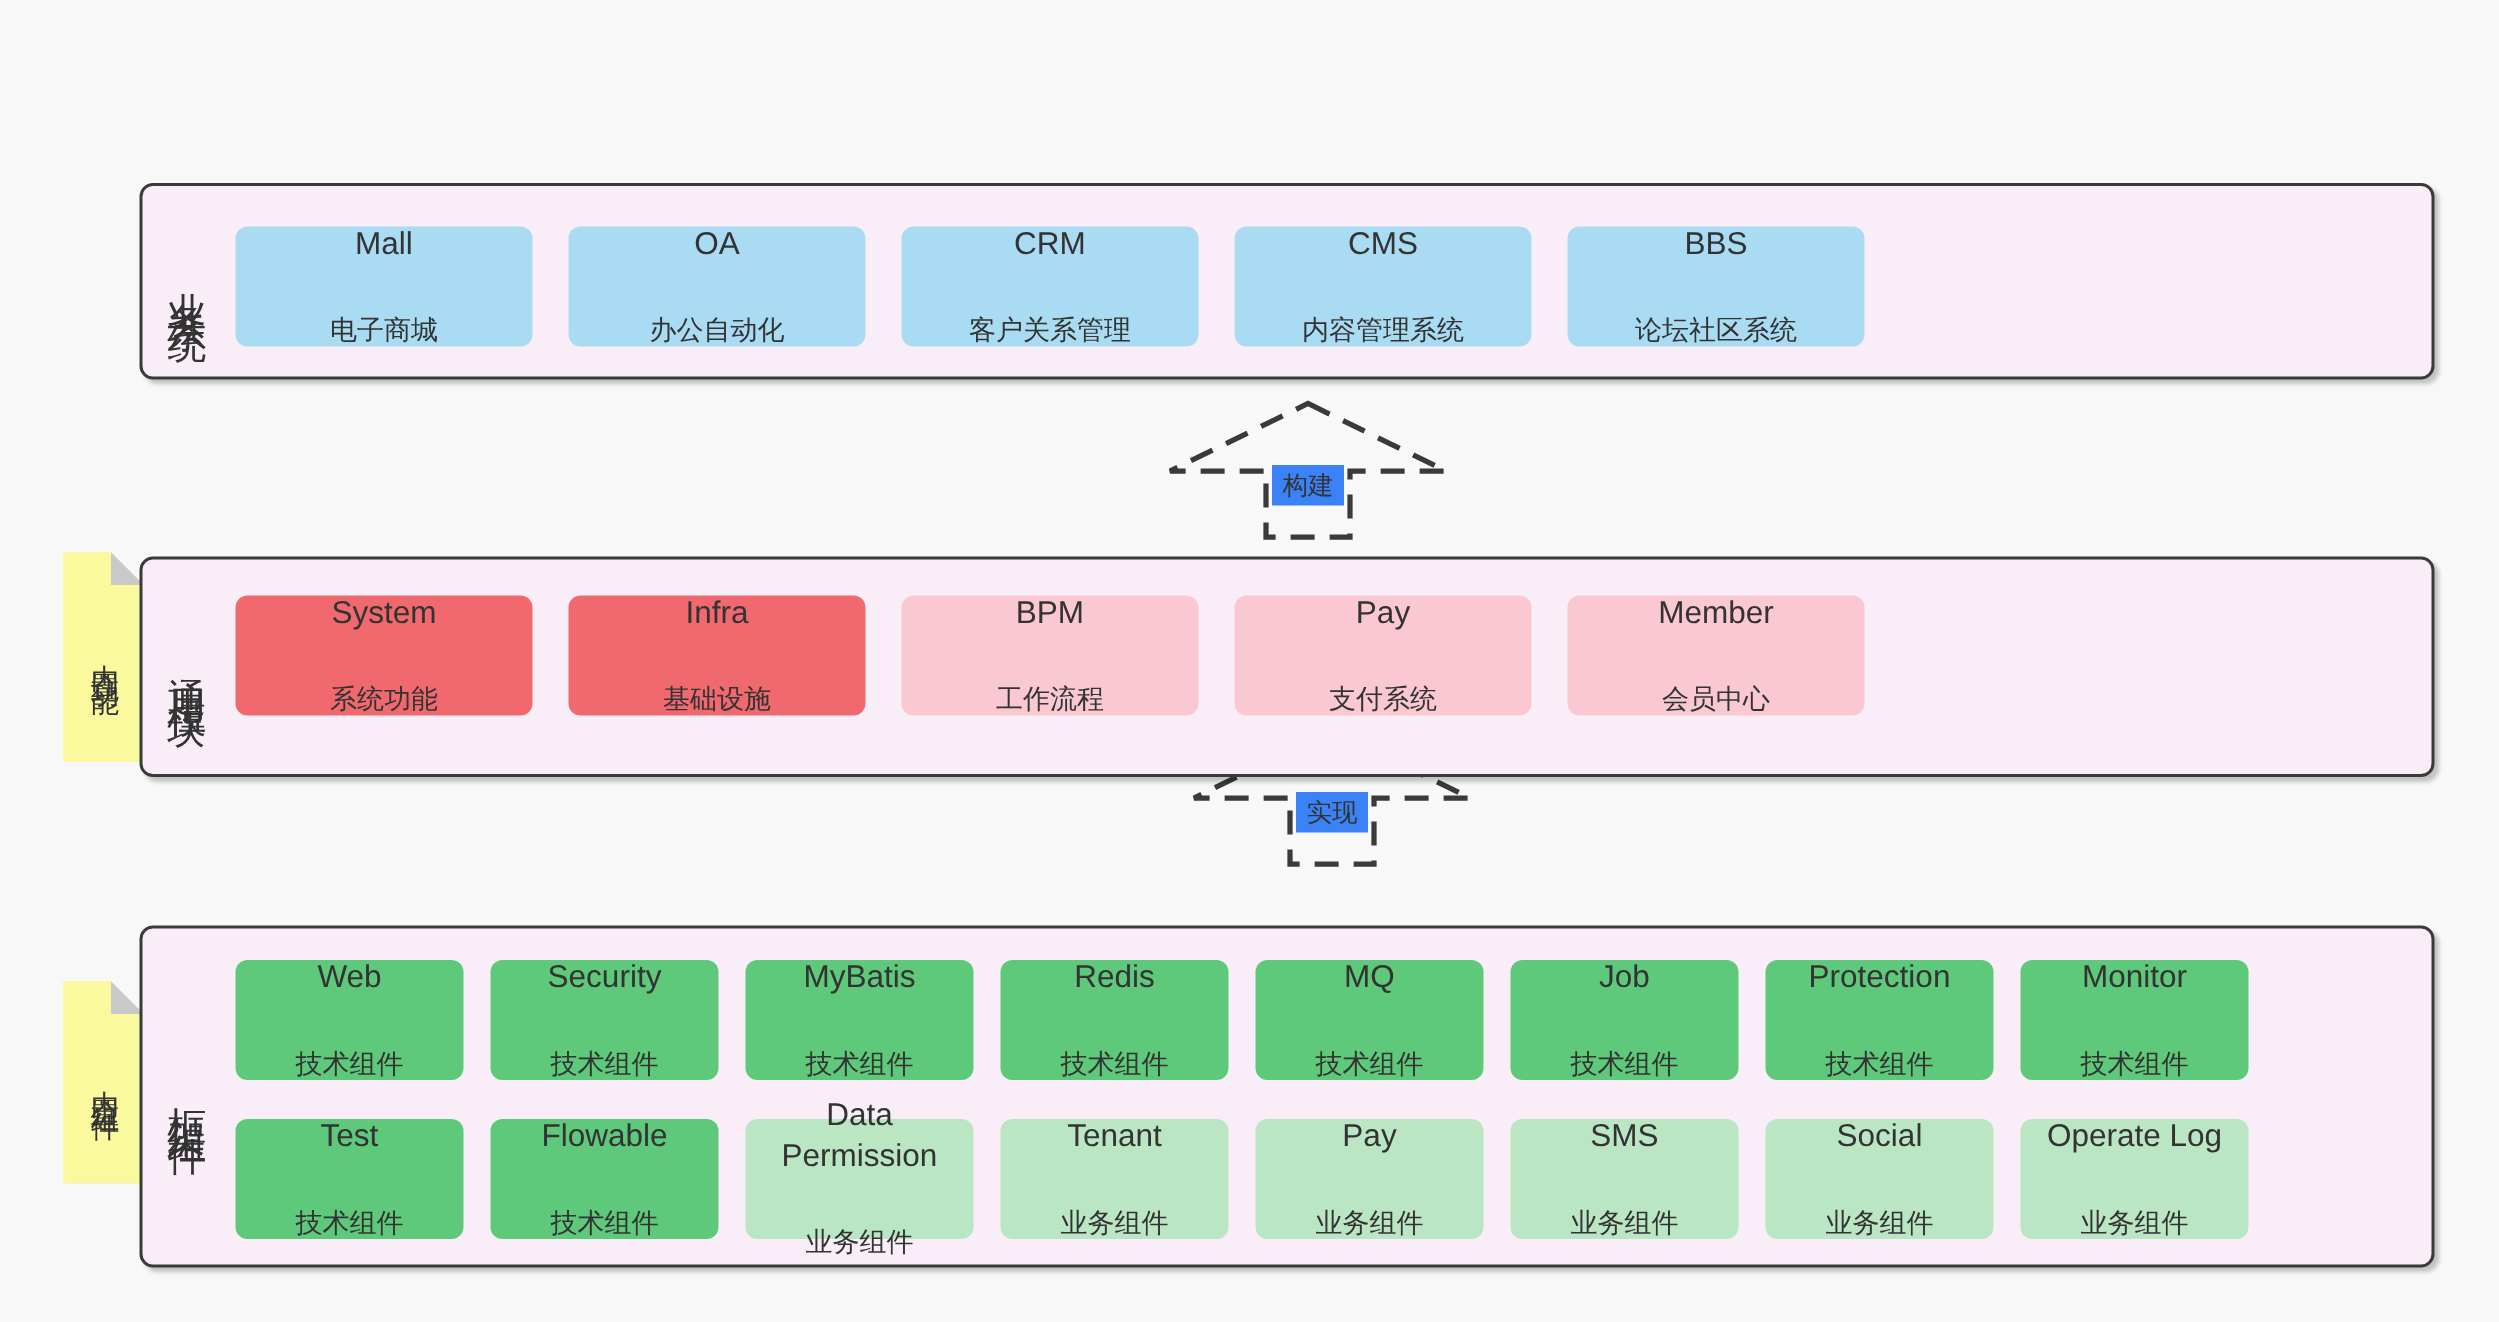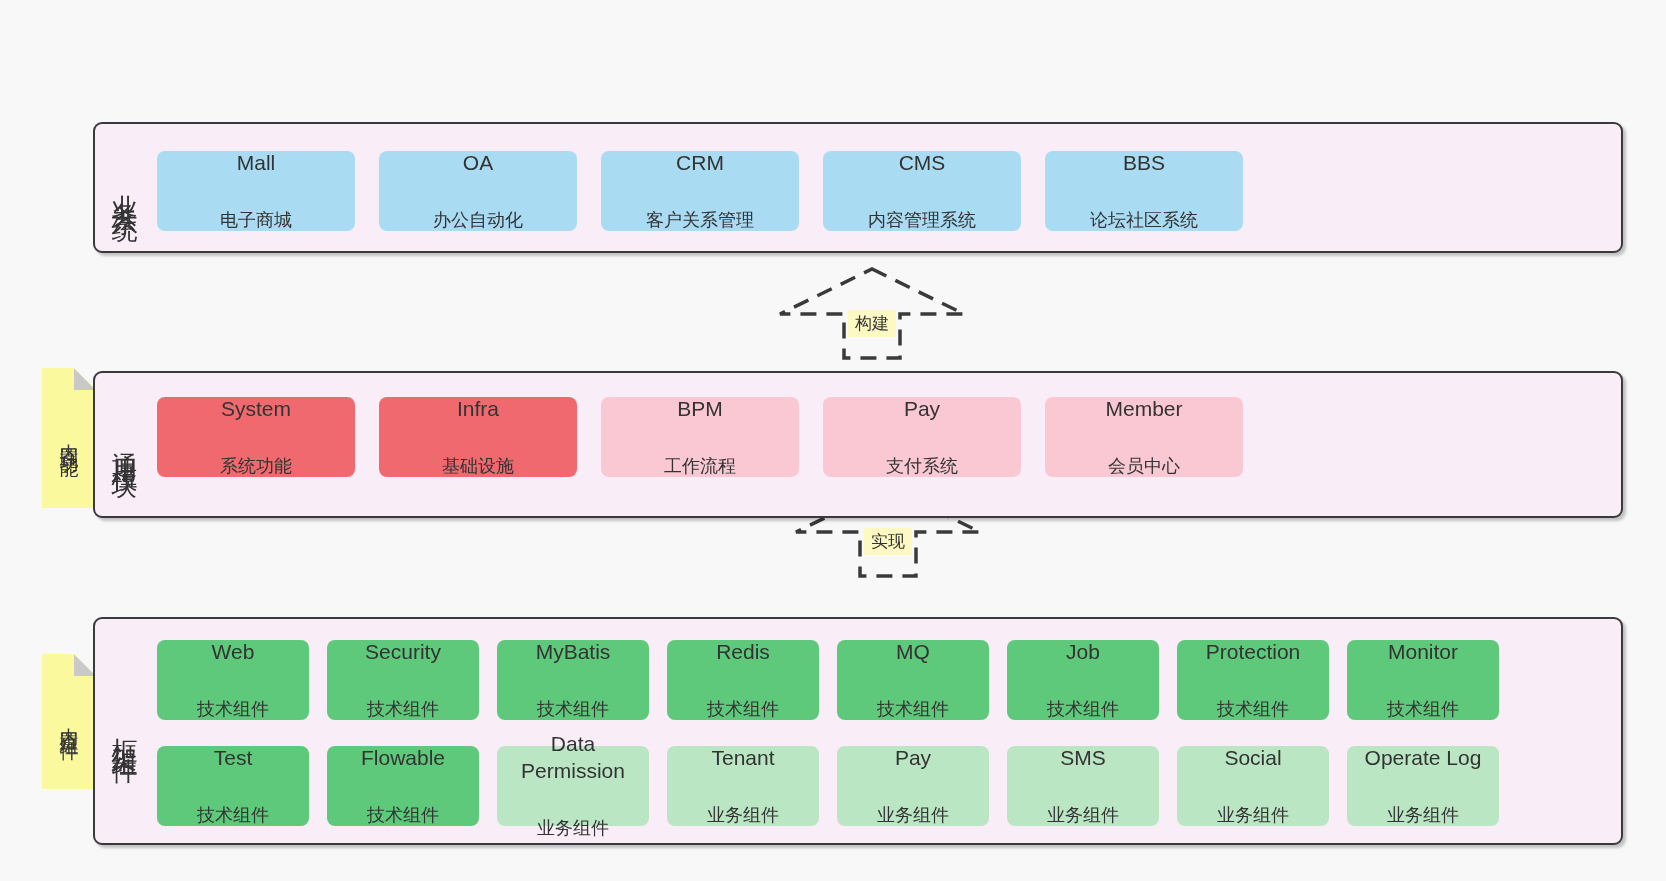--- a/index.html
+++ b/index.html
@@ -37,21 +37,21 @@
           clip-path:polygon(0 0, calc(100% - 22px) 0, 100% 22px, 100% 100%, 0 100%); }
   .note-fold { position:absolute; top:0; right:0; width:22px; height:22px;
           background:var(--note-fold); clip-path:polygon(0 0, 100% 100%, 0 100%); }
   .note-label { position:absolute; inset:0; display:flex; align-items:center; justify-content:center;
           writing-mode:vertical-rl; text-orientation:upright; font-size:19px; letter-spacing:5px; }
 
   .arrow { position:absolute; width:190px; height:95px; z-index:1; }
   .arrow svg { display:block; }
   .arrow path { fill:none; stroke:var(--band-border); stroke-width:3.5; stroke-dasharray:16 10; }
   .arrow-label { position:absolute; left:50%; top:44px; transform:translateX(-50%);
-          background:#fef9c3; padding:2px 7px; font-size:17px; color:var(--text); white-space:nowrap; }
+          background:#3b82f6; padding:2px 7px; font-size:17px; color:var(--text); white-space:nowrap; }
 
   
   #band-business   { top:122px; height:131px; }
   #band-modules    { top:371px; height:147px; }
   #band-components { top:617px; height:228px; }
   #band-business .row { top:27px; }
   #band-modules  .row { top:24px; }
   #band-components .row.r1 { top:21px; }
   #band-components .row.r2 { top:127px; }
   #note-modules    { top:368px; height:140px; }

